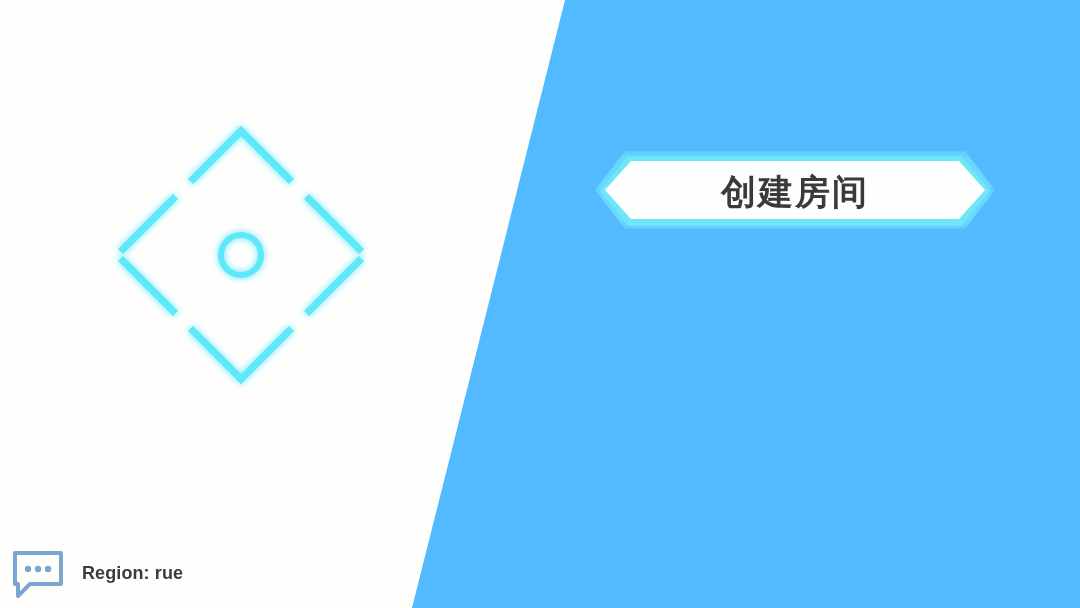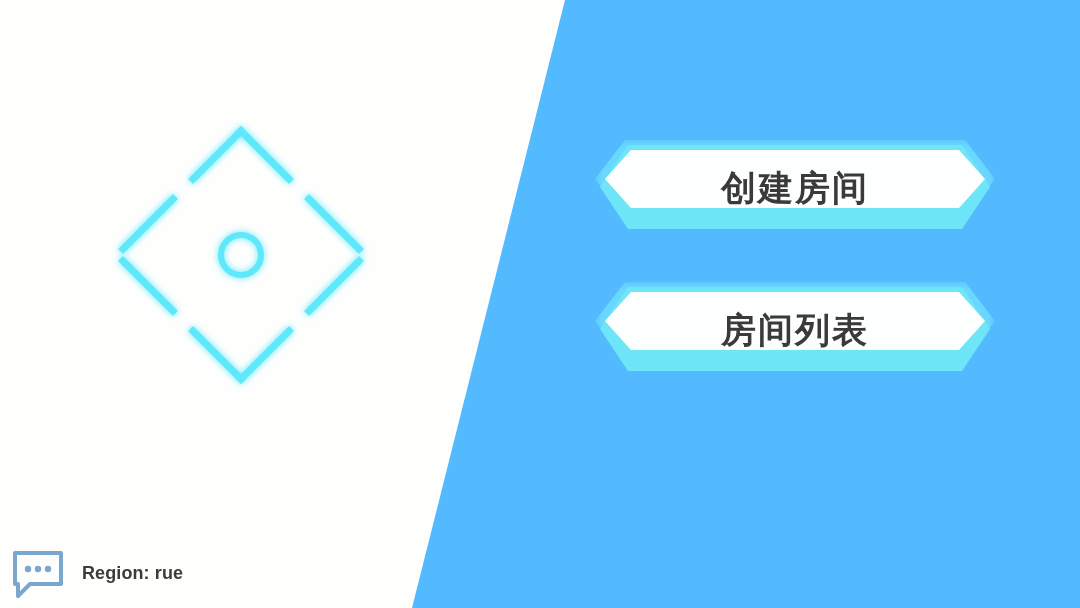--- a/index.html
+++ b/index.html
@@ -69,27 +69,28 @@
   
   .menu {
     position: absolute;
     left: 600px;
     top: 145px;
     width: 390px;
   }
   .menu-button {
     position: relative;
     width: 390px;
-    height: 84px;
+    height: 70px;
     margin-bottom: 58px;
     cursor: pointer;
     background: transparent;
     border: 0;
     padding: 0;
     display: block;
+    margin-top: 11px;
   }
   .menu-button:last-child { margin-bottom: 0; }
 
   
   .btn-glow {
     position: absolute;
     left: -5px;
     top: -5px;
     width: 400px;
     height: 78px;
@@ -183,23 +184,17 @@
 
   <div class="menu">
 
     <button class="menu-button">
       <span class="btn-glow"></span>
       <span class="btn-border"></span>
       <span class="btn-face"></span>
       <span class="btn-label">创建房间</span>
     </button>
 
-    <button class="menu-button">
-      <span class="btn-glow"></span>
-      <span class="btn-border"></span>
-      <span class="btn-face"></span>
-      <span class="btn-label">房间列表</span>
-    </button>
 
 
   </div>
 
 </div>
 
 </body></html>

